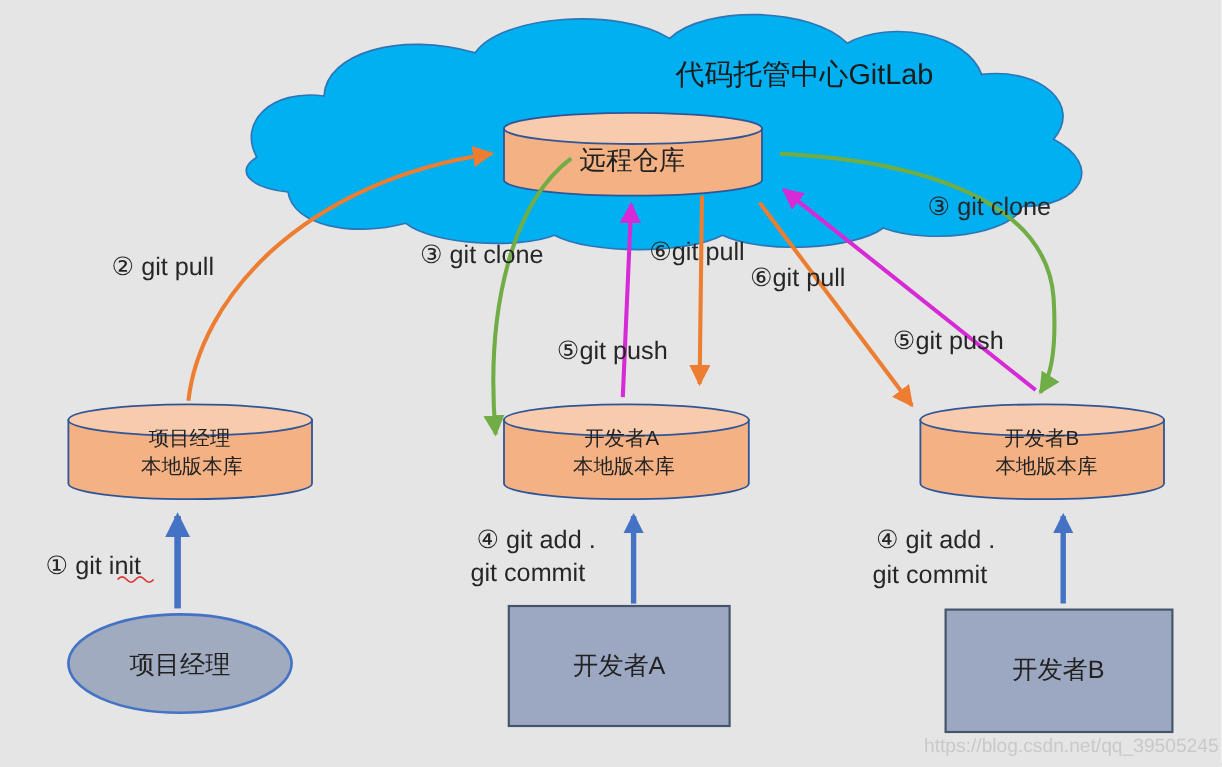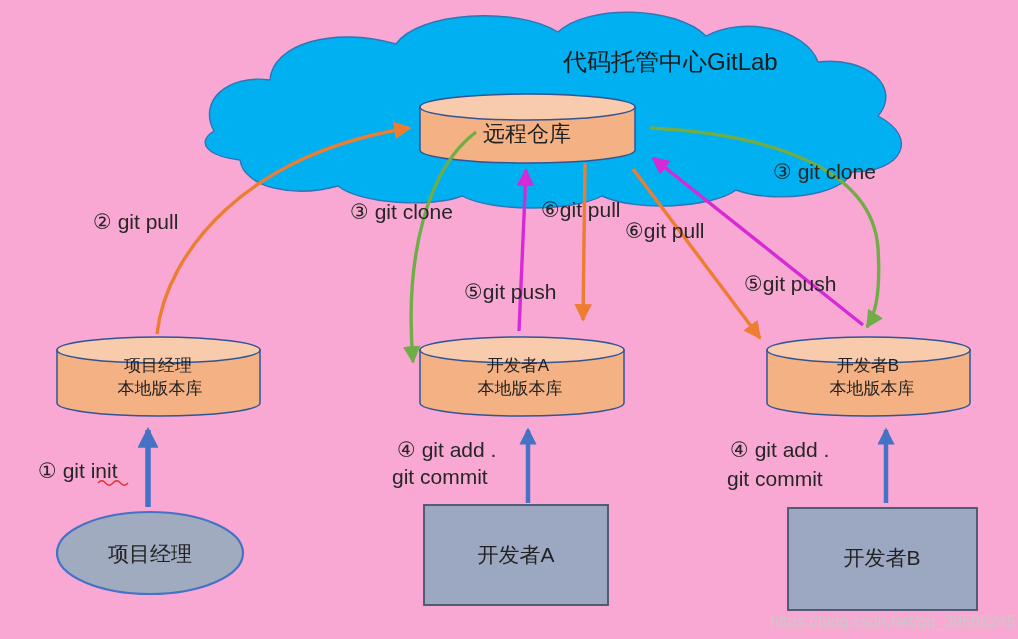--- a/index.html
+++ b/index.html
@@ -1,16 +1,16 @@
 <!DOCTYPE html>
 <html><head>
 <meta charset="utf-8">
 <style>
   html,body{margin:0;padding:0;background:#ffffff;}
-  .stage{position:relative;width:1018px;height:639px;background:#f9a8d4;overflow:hidden;
+  .stage{position:relative;width:1018px;height:639px;background:#e5e5e5;overflow:hidden;
          font-family:"Liberation Sans","DejaVu Sans",sans-serif;}
   svg{display:block;}
   text{font-family:"Liberation Sans","DejaVu Sans",sans-serif;}
   .lbl{font-size:21px;fill:#262626;}
   .node-lbl{font-size:17px;fill:#222222;}
   .big-lbl{font-size:21px;fill:#222222;}
   .title-lbl{font-size:24px;fill:#1a1a1a;}
   .remote-lbl{font-size:22px;fill:#222222;}
   .watermark{font-size:16px;fill:#c9c9c9;}
 </style>

